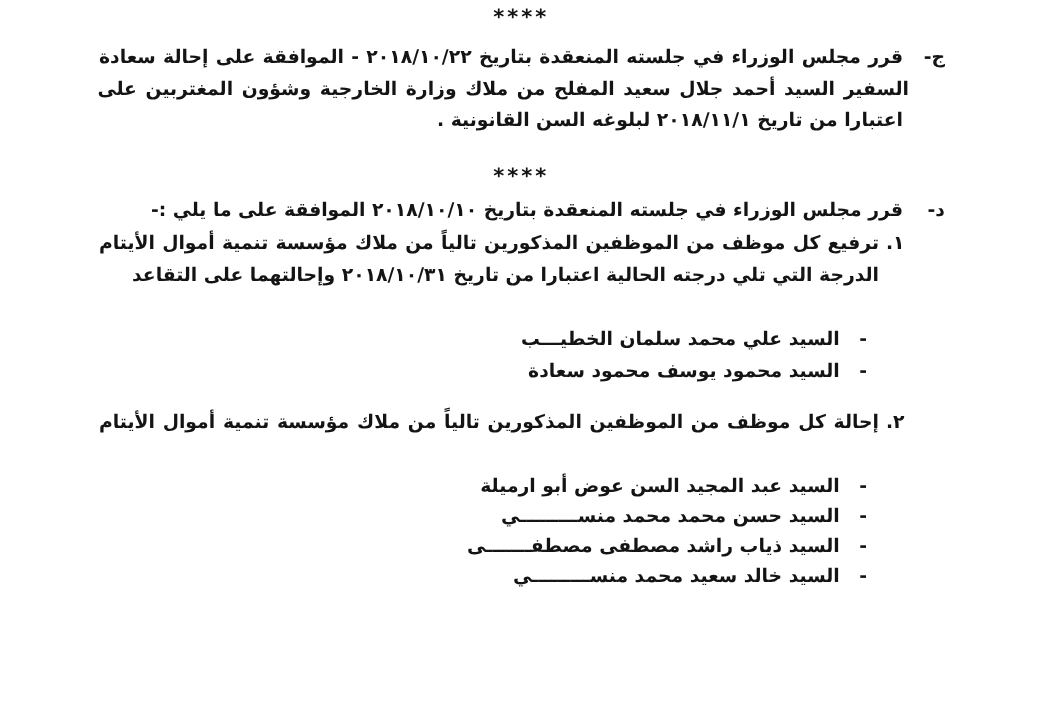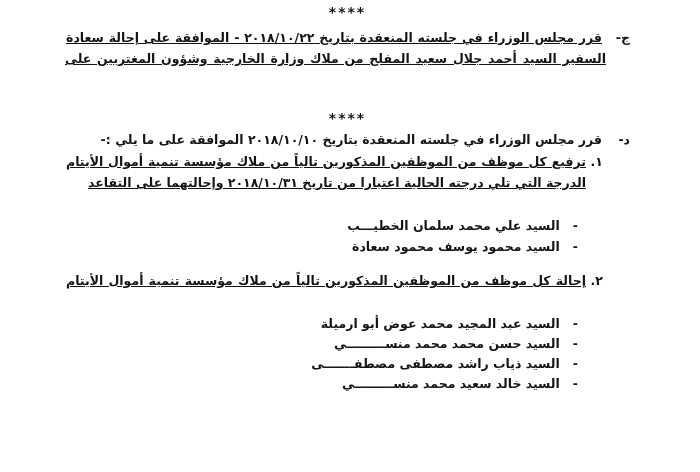--- a/index.html
+++ b/index.html
@@ -19,21 +19,20 @@
     line-height:20px;
     white-space:nowrap;
     text-align:right;
   }
   .just{
     white-space:normal;
     text-align:justify;
     text-align-last:justify;
     overflow:hidden;
     height:20px;
-    text-decoration:underline;
   }
   .stars{
     left:65px;right:70px;
     text-align:center;
     letter-spacing:2px;
     font-size:14px;
     white-space:nowrap;
   }
   .name-row{
     display:flex;
@@ -45,20 +44,21 @@
 </head>
 <body>
 
 <div class="page">
 
   <div class="ln stars" style="top:2px">****</div>
 
   <div class="ln" style="top:28px;right:70px">ج-</div>
   <div class="ln just" style="top:28px;right:98px;left:66px">قرر مجلس الوزراء في جلسته المنعقدة بتاريخ ٢٠١٨/١٠/٢٢ - الموافقة على إحالة سعادة</div>
   <div class="ln just" style="top:49px;right:94px;left:65px">السفير السيد أحمد جلال سعيد المفلح من ملاك وزارة الخارجية وشؤون المغتربين على التقاعد</div>
+  <div class="ln" style="top:70px;right:98px">اعتبارا من تاريخ ٢٠١٨/١١/١ لبلوغه السن القانونية .</div>
 
   <div class="ln stars" style="top:108px">****</div>
 
   <div class="ln" style="top:130px;right:70px">د-</div>
   <div class="ln" style="top:130px;right:98px">قرر مجلس الوزراء في جلسته المنعقدة بتاريخ ٢٠١٨/١٠/١٠ الموافقة على ما يلي :-</div>
 
   <div class="ln" style="top:152px;right:97px">١.</div>
   <div class="ln just" style="top:152px;right:114px;left:66px">ترفيع كل موظف من الموظفين المذكورين تالياً من ملاك مؤسسة تنمية أموال الأيتام إلى</div>
   <div class="ln just" style="top:173px;right:114px;left:88px">الدرجة التي تلي درجته الحالية اعتبارا من تاريخ ٢٠١٨/١٠/٣١ وإحالتهما على التقاعد</div>
 
@@ -69,21 +69,21 @@
   <div class="ln name-row" style="top:237px;right:122px">
     <span class="dash">-</span>
     <span>السيد محمود يوسف محمود سعادة</span>
   </div>
 
   <div class="ln" style="top:271px;right:97px">٢.</div>
   <div class="ln just" style="top:271px;right:114px;left:66px">إحالة كل موظف من الموظفين المذكورين تالياً من ملاك مؤسسة تنمية أموال الأيتام على</div>
 
   <div class="ln name-row" style="top:314px;right:122px">
     <span class="dash">-</span>
-    <span>السيد عبد المجيد محمد عوض أبو ارميلة</span>
+    <span>السيد عبد المجيد السن عوض أبو ارميلة</span>
   </div>
   <div class="ln name-row" style="top:334px;right:122px">
     <span class="dash">-</span>
     <span>السيد حسن محمد محمد منســـــــــي</span>
   </div>
   <div class="ln name-row" style="top:354px;right:122px">
     <span class="dash">-</span>
     <span>السيد ذياب راشد مصطفى مصطفـــــــى</span>
   </div>
   <div class="ln name-row" style="top:374px;right:122px">

